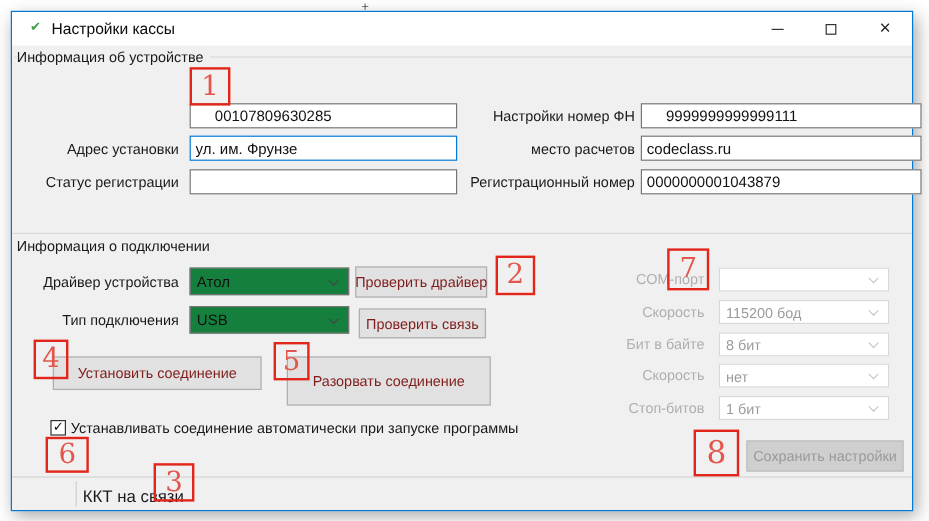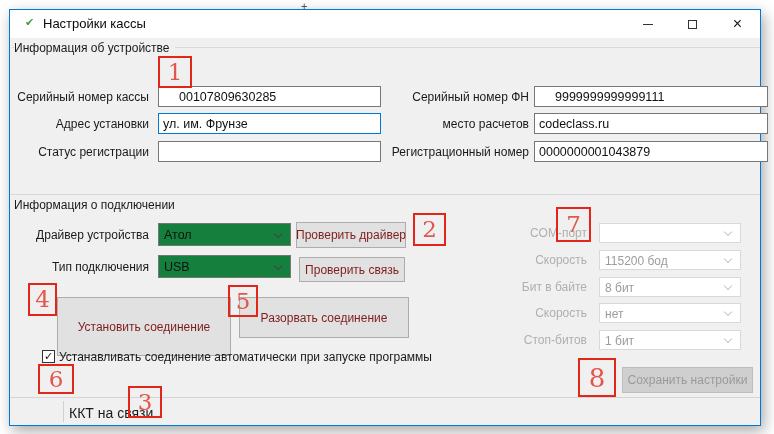--- a/index.html
+++ b/index.html
@@ -44,21 +44,21 @@
   .chev{position:absolute;right:9px;top:7px;width:6px;height:6px;border-right:1px solid #444;border-bottom:1px solid #444;transform:rotate(45deg);}
   .c-driver{left:148px;top:213px;width:133px;}
   .c-type{left:148px;top:245px;width:133px;}
   .lab-driver{top:218px;}
   .lab-type{top:250px;}
 
   .btn{position:absolute;background:#e1e1e1;border:1px solid #adadad;font-size:12px;color:#7f1d1d;
        display:flex;align-items:center;justify-content:center;white-space:nowrap;}
   .b-chkdrv{left:286px;top:212px;width:110px;height:26px;}
   .b-chkcon{left:289px;top:247px;width:106px;height:25px;}
-  .b-connect{left:47px;top:287px;width:174px;height:59px;}
+  .b-connect{left:34px;top:287px;width:174px;height:28px;}
   .b-disconnect{left:229px;top:287px;width:170px;height:41px;}
 
   .checkbox{position:absolute;left:32px;top:340px;width:13px;height:13px;background:#fff;border:1px solid #333;
             display:flex;align-items:center;justify-content:center;font-size:11px;line-height:11px;color:#111;}
   .cb-label{position:absolute;left:49px;top:340px;font-size:12px;color:#1a1a1a;white-space:nowrap;}
 
   .dlabel{position:absolute;font-size:12px;color:#afafaf;text-align:right;width:110px;left:467px;white-space:nowrap;}
   .dl1{top:216px;}.dl2{top:243px;}.dl3{top:270px;}.dl4{top:296px;}.dl5{top:323px;}
   .dcombo{position:absolute;left:589px;width:142px;height:20px;background:#fff;border:1px solid #d9d9d9;}
   .dcombo .val{position:absolute;left:5px;top:3px;font-size:12px;color:#9c9c9c;white-space:nowrap;}
@@ -102,28 +102,27 @@
           </div>
         <div class="wc">
             <span class="close-glyph">×</span>
           </div>
       </div>
     </div>
 
     <div class="group-line gl1"></div>
     <div class="group-label g1">Информация об устройстве</div>
 
-    <div class="flabel lw t1">Серийный номер кассы</div>
     <input class="textbox txl y1" value="00107809630285" style="">
     <div class="flabel lw t2">Адрес установки</div>
     <input class="textbox txl y2 focused" value="ул. им. Фрунзе" style="">
     <div class="flabel lw t3">Статус регистрации</div>
     <input class="textbox txl y3" value="" style="">
 
-    <div class="flabel rw t1">Серийный номер ФН</div>
+    <div class="flabel rw t1">Настройки номер ФН</div>
     <input class="textbox txr y1" value="9999999999999111" style="">
     <div class="flabel rw t2">место расчетов</div>
     <input class="textbox txr y2" value="codeclass.ru" style="">
     <div class="flabel rw t3">Регистрационный номер</div>
     <input class="textbox txr y3" value="0000000001043879" style="">
 
     <div class="group-line gl2"></div>
     <div class="group-label g2">Информация о подключении</div>
 
     <div class="flabel lw lab-driver">Драйвер устройства</div>

